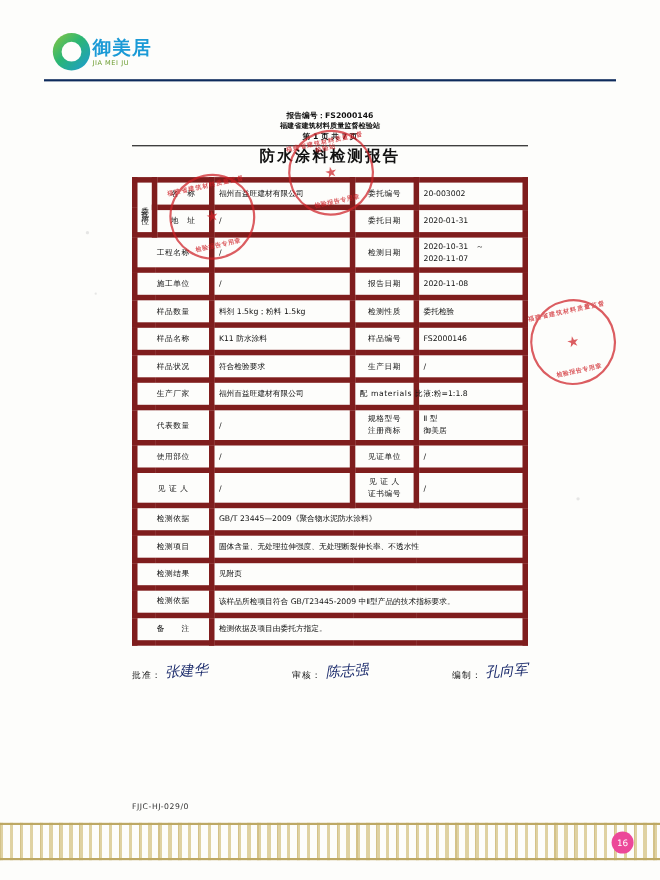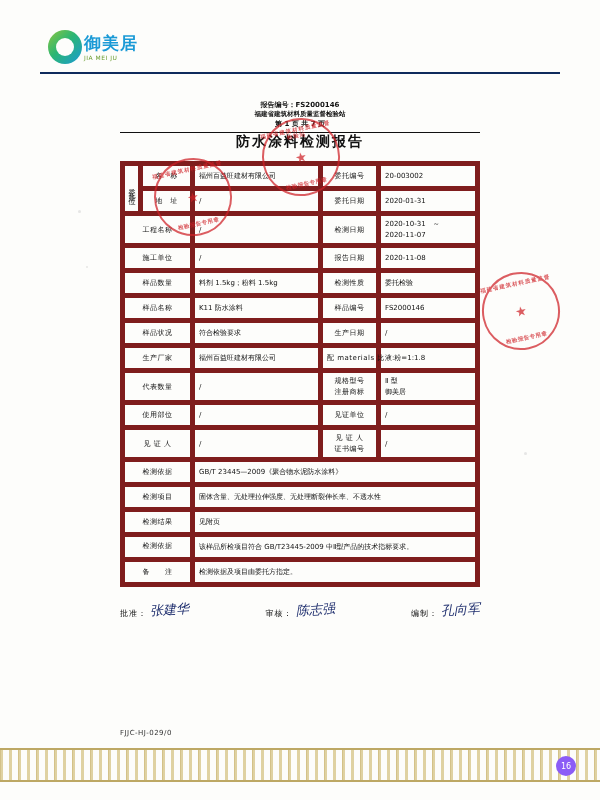--- a/index.html
+++ b/index.html
@@ -130,21 +130,21 @@
         rgba(255,255,255,0) 1px, rgba(255,255,255,0) 18px);
     opacity:.85;
   }
   .ornament:before,.ornament:after{
     content:"";position:absolute;left:0;width:600px;height:2px;background:#b39a4a;
   }
   .ornament:before{top:0;}
   .ornament:after{bottom:0;}
   .page-num{
     position:absolute;right:24px;bottom:24px;width:20px;height:20px;border-radius:50%;
-    background:#8b5cf6;color:#fff;font-size:8px;
+    background:#ec4899;color:#fff;font-size:8px;
     display:flex;align-items:center;justify-content:center;margin-left:41px;
   }
 
   
   .speck{position:absolute;background:#cfcfcf;opacity:.5;border-radius:50%;}
 </style>
 </head>
 <body>
 
 <div class="page">

